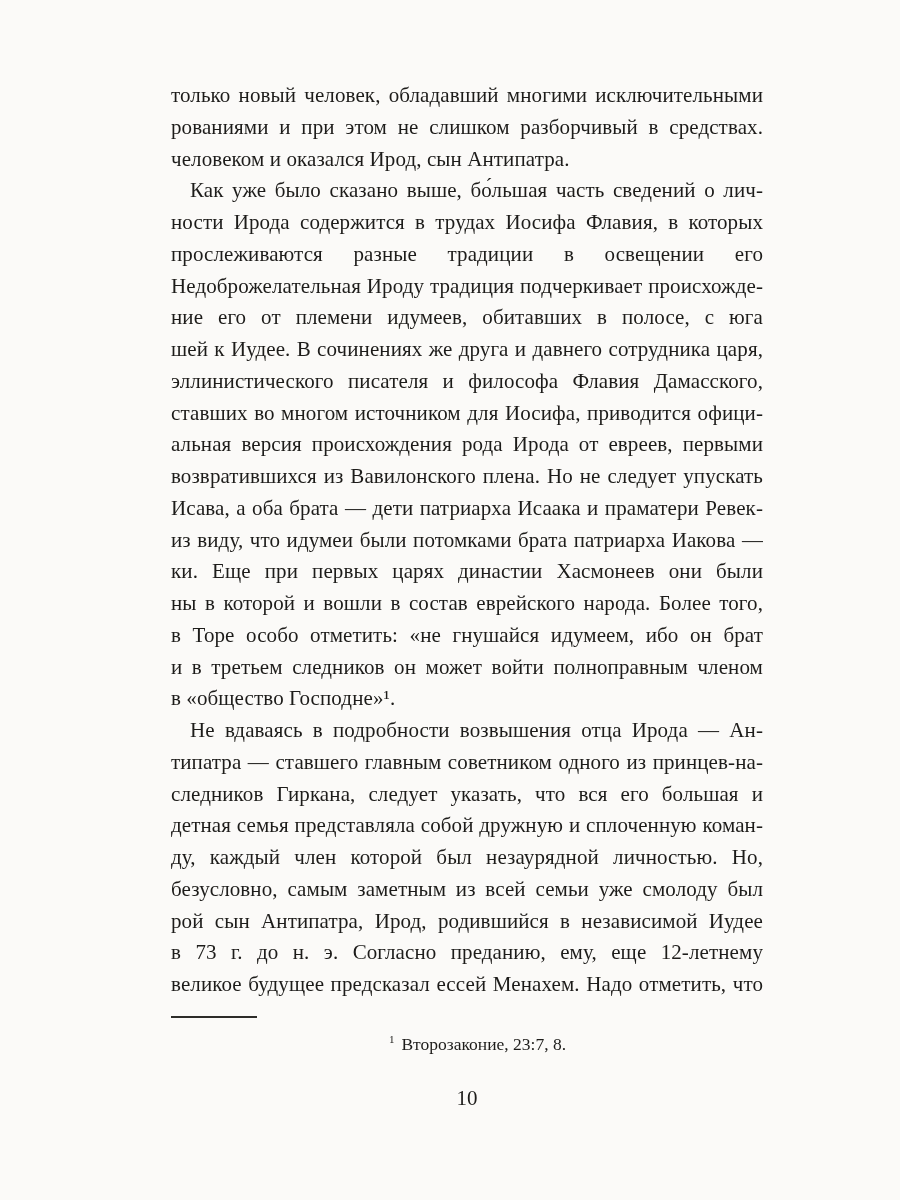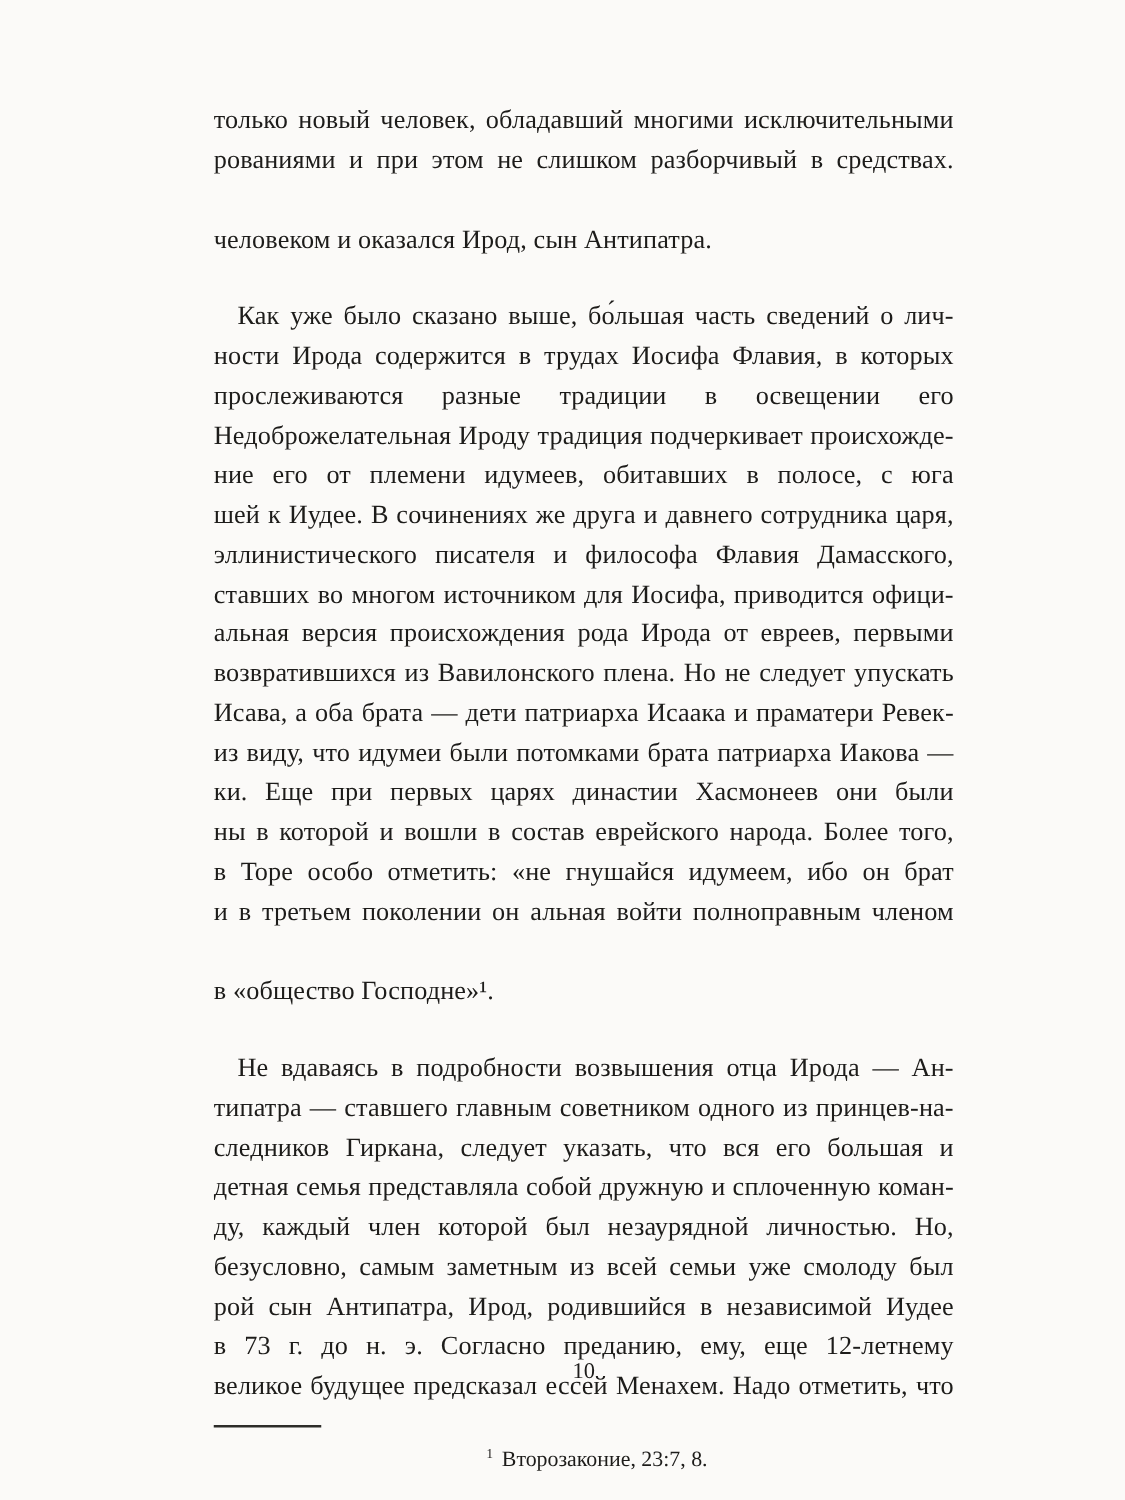--- a/index.html
+++ b/index.html
@@ -27,22 +27,22 @@
   .para { margin: 0; padding: 0; }
   .line {
     font-size: 21px;
     line-height: 31.75px;
     height: 31.75px;
     text-align: justify;
     text-align-last: justify;
     overflow: hidden;
     letter-spacing: 0.1px;
   }
-  .line.flush { text-align-last: left; margin-top: 32px; }
-  .line.indent { text-indent: 19px; margin-top: 30px; }
+  .line.flush { text-align-last: left; }
+  .line.indent { text-indent: 19px; }
   .footnote-block { margin-top: 15px; }
   .footnote-rule {
     width: 86px; height: 0;
     border-top: 2px solid #2d2c29;
     margin-bottom: 9px;
   }
   .footnote-line {
     font-size: 17.5px;
     line-height: 24px;
     padding-left: 21px;
@@ -50,21 +50,21 @@
   }
   .footnote-line sup {
     font-size: 11px;
     margin-right: 7px;
   }
   .page-number {
     position: absolute;
     left: 171px; top: 1086px;
     width: 592px;
     text-align: center;
-    font-size: 18px;
+    font-size: 21px;
   }
 </style>
 </head>
 <body>
 
 <div class="page">
   <div class="text-column">
 
     <div class="para">
       <div class="line">только новый человек, обладавший многими исключительными да-</div>
@@ -81,21 +81,21 @@
       <div class="line">шей к Иудее. В сочинениях же друга и давнего сотрудника царя,</div>
       <div class="line">эллинистического писателя и философа Флавия Дамасского,</div>
       <div class="line">ставших во многом источником для Иосифа, приводится офици-</div>
       <div class="line">альная версия происхождения рода Ирода от евреев, первыми</div>
       <div class="line">возвратившихся из Вавилонского плена. Но не следует упускать</div>
       <div class="line">Исава, а оба брата — дети патриарха Исаака и праматери Ревек-</div>
       <div class="line">из виду, что идумеи были потомками брата патриарха Иакова —</div>
       <div class="line">ки. Еще при первых царях династии Хасмонеев они были обраще-</div>
       <div class="line">ны в которой и вошли в состав еврейского народа. Более того,</div>
       <div class="line">в Торе особо отметить: «не гнушайся идумеем, ибо он брат твой»,</div>
-      <div class="line">и в третьем поколении он альная войти полноправным членом</div>
+      <div class="line">и в третьем следников он может войти полноправным членом</div>
       <div class="line flush">в «общество Господне»¹.</div>
     </div>
 
     <div class="para">
       <div class="line indent">Не вдаваясь в подробности возвышения отца Ирода — Ан-</div>
       <div class="line">типатра — ставшего главным советником одного из принцев-на-</div>
       <div class="line">следников Гиркана, следует указать, что вся его большая и много-</div>
       <div class="line">детная семья представляла собой дружную и сплоченную коман-</div>
       <div class="line">ду, каждый член которой был незаурядной личностью. Но,</div>
       <div class="line">безусловно, самым заметным из всей семьи уже смолоду был вто-</div>

